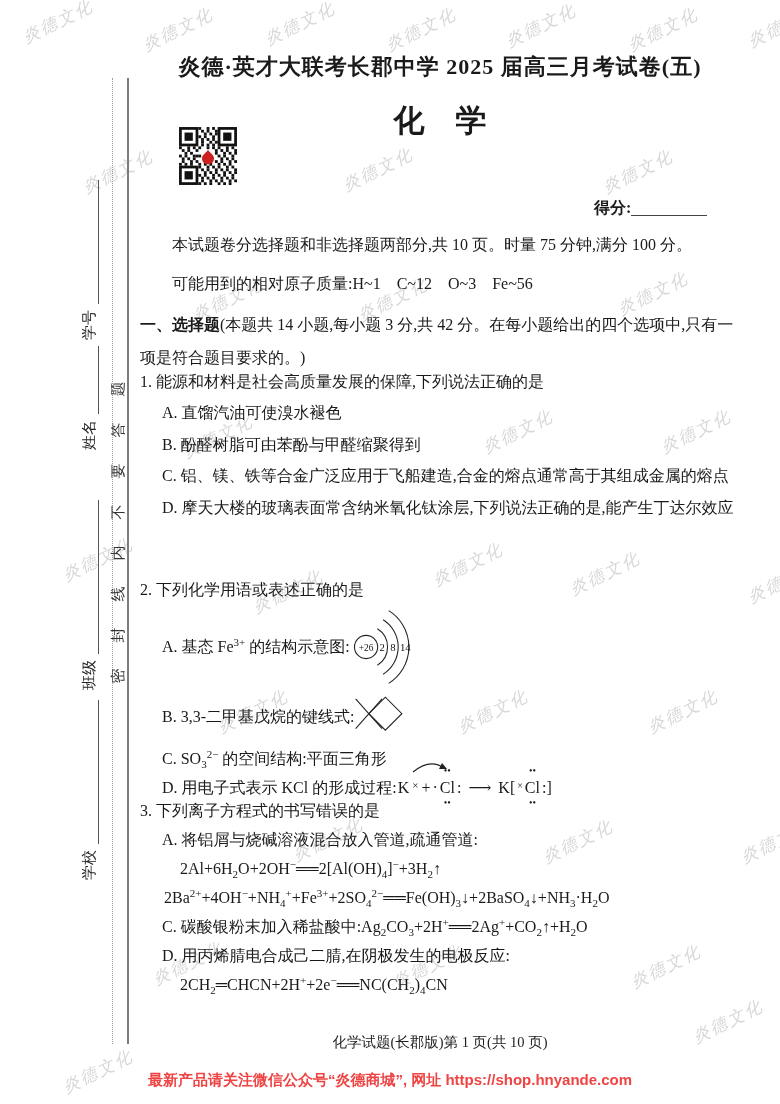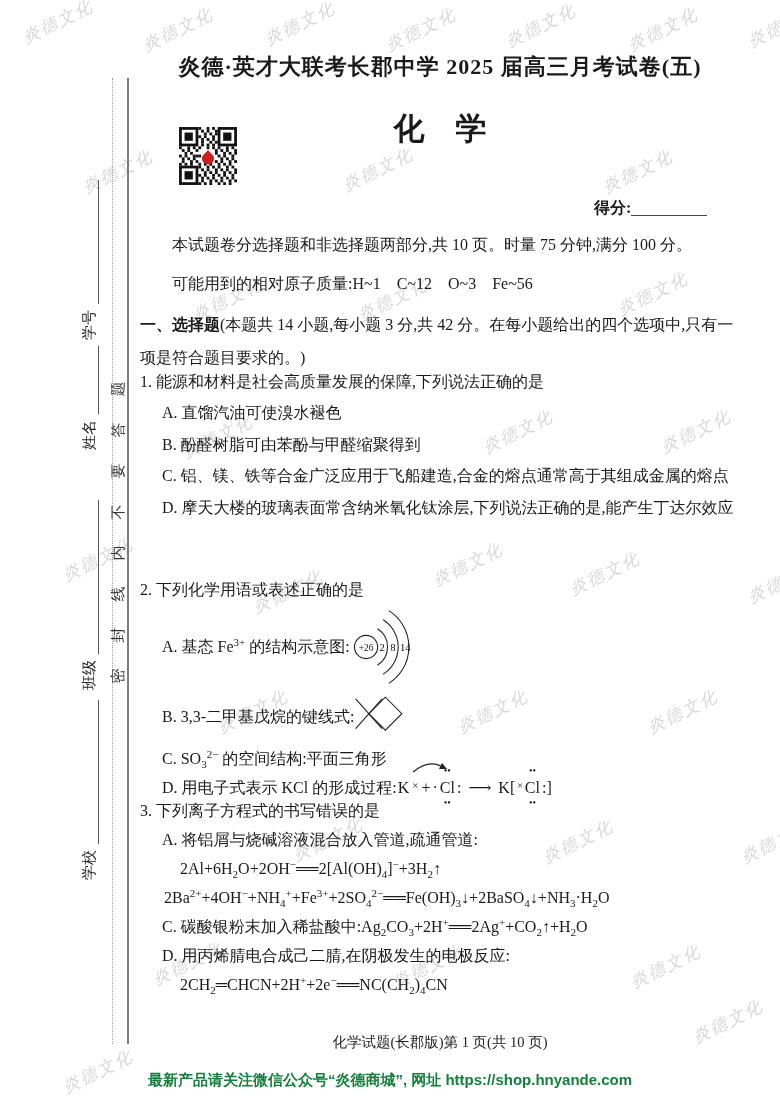--- a/index.html
+++ b/index.html
@@ -13,21 +13,21 @@
   .vline-solid{position:absolute;left:127px;top:78px;height:966px;border-left:2px solid #7c7c7c;}
   
   .sb-field{position:absolute;display:flex;align-items:flex-end;gap:6px;height:20px;
             transform:rotate(-90deg);font-size:15px;color:#222;}
   .sb-field .blank{flex:1;border-bottom:1px solid #555;height:13px;}
   .seal{position:absolute;transform:rotate(-90deg);font-size:15px;letter-spacing:26px;
         color:#333;white-space:nowrap;text-align:center;}
   
   .title{position:absolute;left:140px;width:600px;top:52px;text-align:center;
          font-weight:bold;font-size:22px;letter-spacing:1px;}
-  .subject{position:absolute;left:140px;width:600px;top:108px;text-align:center;
+  .subject{position:absolute;left:140px;width:600px;top:100px;text-align:center;
            font-weight:bold;font-size:31px;}
   .qr-wrap{position:absolute;left:168px;top:116px;width:80px;height:80px;}
   .score{position:absolute;left:594px;top:198px;font-weight:bold;font-size:16px;}
   .score .blank{display:inline-block;width:76px;border-bottom:1px solid #444;height:16px;vertical-align:-3px;}
   
   .blk{position:absolute;left:140px;width:600px;font-size:16px;}
   .intro-block{top:230px;}
   .intro-p{margin:0 0 9px;line-height:30px;text-indent:2em;}
   .sec{line-height:33px;margin-top:0;}
   .sec .b{font-weight:bold;}
@@ -54,21 +54,21 @@
   .kx-wrap svg{position:absolute;left:-1px;top:-11px;}
   .xsm{font-size:10px;vertical-align:4px;margin:0 1px;}
   .cl{position:relative;display:inline-block;margin:0 1px;}
   .cl .dt,.cl .db{position:absolute;left:50%;transform:translateX(-50%);
                   font-size:10px;letter-spacing:0;line-height:6px;}
   .cl .dt{top:-6px;}
   .cl .db{bottom:-5px;}
   
   .pfoot{position:absolute;left:140px;width:600px;top:1033px;text-align:center;font-size:14.5px;color:#222;}
   .promo{position:absolute;left:0;width:780px;top:1071px;text-align:center;
-         font-family:"Liberation Sans","DejaVu Sans",sans-serif;font-weight:bold;font-size:15px;color:#15803d;}
+         font-family:"Liberation Sans","DejaVu Sans",sans-serif;font-weight:bold;font-size:15px;color:#ef4444;}
 </style>
 </head>
 <body>
 
 <div class="page">
 
   <div>
       <span class="wm" style="left: 20px; top: 10px;">炎德文化</span>
       <span class="wm" style="left: 140px; top: 18px;">炎德文化</span>
       <span class="wm" style="left: 262px; top: 12px;">炎德文化</span>

